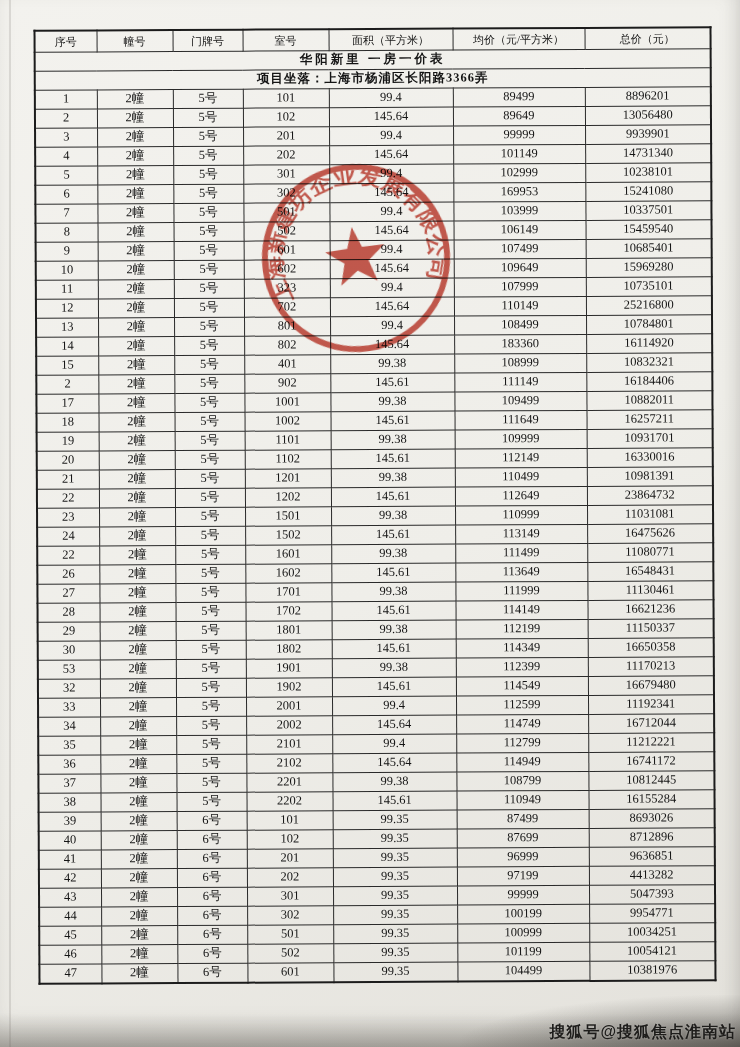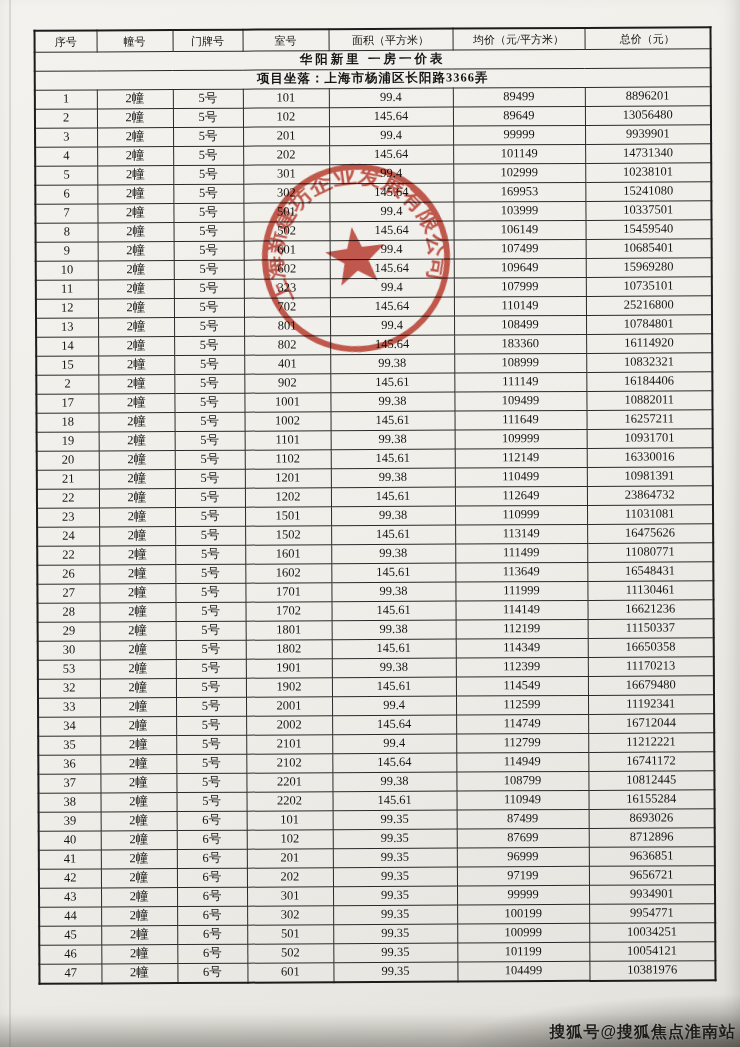--- a/index.html
+++ b/index.html
@@ -444,30 +444,30 @@
           <td>96999</td>
           <td>9636851</td>
         </tr>
         <tr>
           <td>42</td>
           <td>2幢</td>
           <td>6号</td>
           <td>202</td>
           <td>99.35</td>
           <td>97199</td>
-          <td>9656721</td>
+          <td>4413282</td>
         </tr>
         <tr>
           <td>43</td>
           <td>2幢</td>
           <td>6号</td>
           <td>301</td>
           <td>99.35</td>
           <td>99999</td>
-          <td>9934901</td>
+          <td>5047393</td>
         </tr>
         <tr>
           <td>44</td>
           <td>2幢</td>
           <td>6号</td>
           <td>302</td>
           <td>99.35</td>
           <td>100199</td>
           <td>9954771</td>
         </tr>

